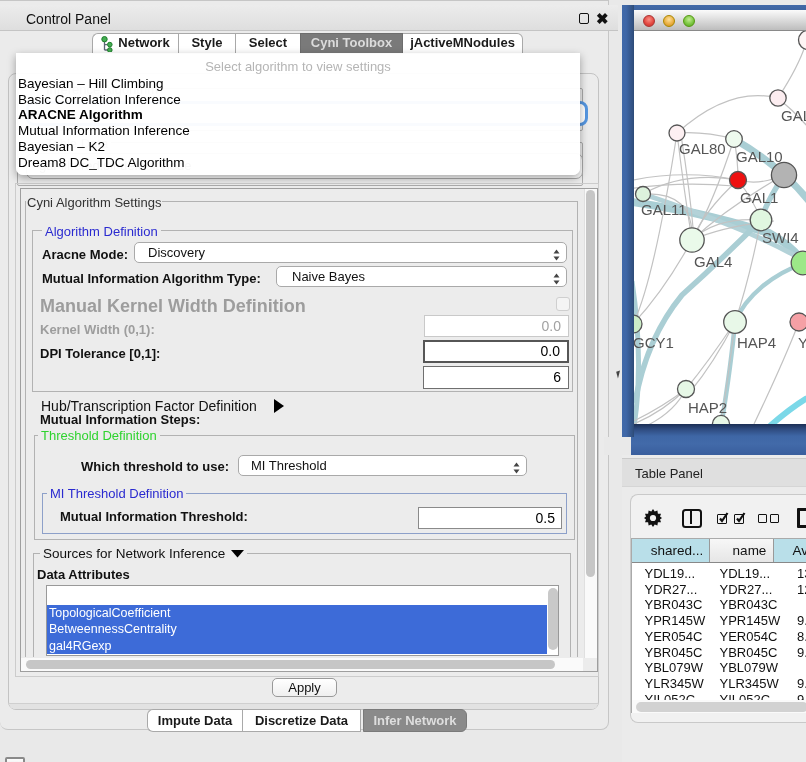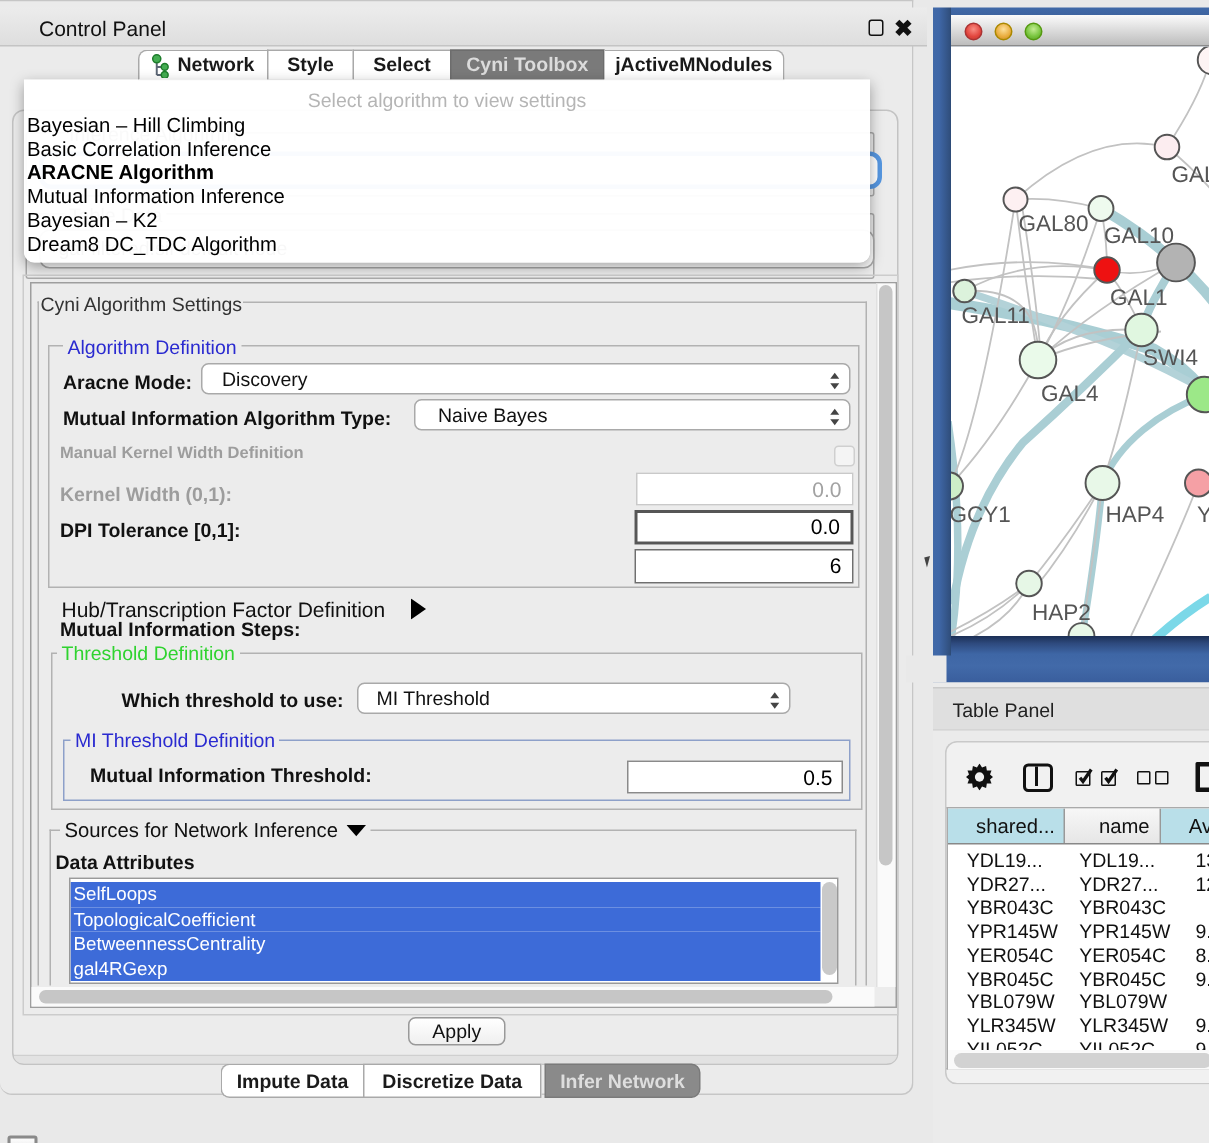--- a/index.html
+++ b/index.html
@@ -69,21 +69,21 @@
       <path d="M3.5 11.5 L6.5 7.5 L0.5 7.5 Z" fill="#444"></path>
     </svg></div>
 
 <div class="abs bold" style="left:42px; top:271px; font-size:13px; color:#111;">Mutual Information Algorithm Type:</div>
 <div class="abs" style="left:276px; top:266px; width:291px; height:21px; background:#fff; border:1px solid #a9a9a9; border-radius:5px; font-size:13px; color:#111; line-height:20px; padding-left:15px;">Naive Bayes</div>
 <div class="abs" style="left:553px; top:271px;"><svg width="7" height="12">
       <path d="M3.5 0.5 L6.5 4.5 L0.5 4.5 Z" fill="#444"></path>
       <path d="M3.5 11.5 L6.5 7.5 L0.5 7.5 Z" fill="#444"></path>
     </svg></div>
 
-<div class="abs bold" style="left:40px; top:296px; font-size:11px; color:#9d9d9d;">Manual Kernel Width Definition</div>
+<div class="abs bold" style="left:40px; top:296px; font-size:18px; color:#9d9d9d;">Manual Kernel Width Definition</div>
 <div class="abs" style="left:556px; top:297px; width:14px; height:14px; background:#f4f4f4; border:1px solid #cfcfcf; border-radius:3px;"></div>
 
 <div class="abs bold" style="left:40px; top:322px; font-size:13px; color:#9d9d9d;">Kernel Width (0,1):</div>
 <div class="abs" style="left:424px; top:315px; width:145px; height:22px; background:#fff; border:1px solid #c9c9c9; font-size:14px; color:#a2a2a2; line-height:20px; text-align:right; padding-right:7px;">0.0</div>
 
 <div class="abs bold" style="left:40px; top:346px; font-size:13px; color:#111;">DPI Tolerance [0,1]:</div>
 <div class="abs" style="left:423px; top:340px; width:146px; height:23px; background:#fff; border:2px solid #565656; font-size:14px; color:#000; line-height:19px; text-align:right; padding-right:7px;">0.0</div>
 
 <div class="abs bold" style="left:40px; top:371px; font-size:13px; color:#111;margin-top:41px;">Mutual Information Steps:</div>
 <div class="abs" style="left:423px; top:366px; width:146px; height:23px; background:#fff; border:1.5px solid #6f6f6f; font-size:14px; color:#000; line-height:20px; text-align:right; padding-right:7px;">6</div>
@@ -109,21 +109,20 @@
 <div class="abs bold" style="left:60px; top:509px; font-size:13px; color:#111;">Mutual Information Threshold:</div>
 <div class="abs" style="left:418px; top:507px; width:144px; height:22px; background:#fff; border:1px solid #8a8a8a; font-size:14px; color:#000; line-height:20px; text-align:right; padding-right:6px;">0.5</div>
 
 <div class="abs" style="left:33px; top:553px; width:538px; height:104px; border:1px solid #b2b2b2; border-bottom:none;"></div>
 <div class="abs" style="left:40px; top:546px; font-size:13.5px; color:#111; background:#ececec; padding:0 3px;">Sources for Network Inference <svg width="13" height="9" style="margin-left:2px;">
       <path d="M0 1 L13 1 L6.5 8.5 Z" fill="#000"></path>
     </svg></div>
 <div class="abs bold" style="left:37px; top:567px; font-size:13px; color:#111;">Data Attributes</div>
 
 <div class="abs" style="left:46px; top:585px; width:513px; height:71px; background:#fff; border:1px solid #999; overflow:hidden;">
-  <div style="position:absolute; left:0; top:2px; width:500px; height:16.6px; background:#3d6bd8; color:#fff; font-size:12.5px; line-height:16px; padding-left:2px;">SelfLoops</div>
   <div style="position:absolute; left:0; top:18.6px; width:500px; height:16.6px; background:#3d6bd8; color:#fff; font-size:12.5px; line-height:16px; padding-left:2px;">TopologicalCoefficient</div>
   <div style="position:absolute; left:0; top:35.2px; width:500px; height:16.6px; background:#3d6bd8; color:#fff; font-size:12.5px; line-height:16px; padding-left:2px;">BetweennessCentrality</div>
   <div style="position:absolute; left:0; top:51.8px; width:500px; height:16.6px; background:#3d6bd8; color:#fff; font-size:12.5px; line-height:16px; padding-left:2px;">gal4RGexp</div>
   <div style="position:absolute; left:501px; top:2px; width:10px; height:62px; background:#c9c9c9; border-radius:5px;"></div>
 </div>
 
 <div class="abs" style="left:16px; top:53px; width:564px; height:122px; background:rgba(255,255,255,0.965); border-radius:0 0 7px 7px; box-shadow:0 3px 9px rgba(0,0,0,0.35); z-index:5;"></div>
 <div class="abs" style="left:16px; top:59px; width:564px; text-align:center; font-size:13px; color:#b5b5b5; z-index:6;">Select algorithm to view settings</div>
 <div class="abs" style="left:18px; top:76px; font-size:13.5px; color:#000; line-height:15.7px; z-index:6;">
 Bayesian – Hill Climbing<br>

